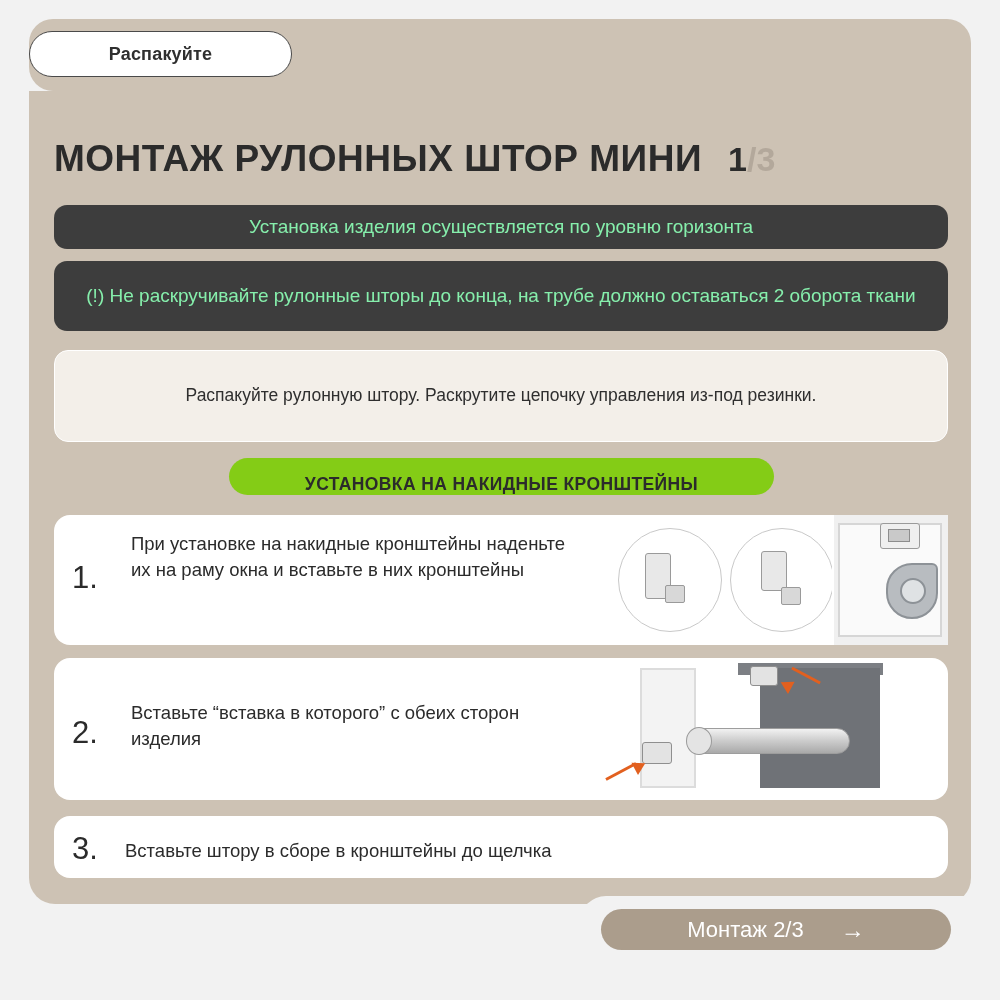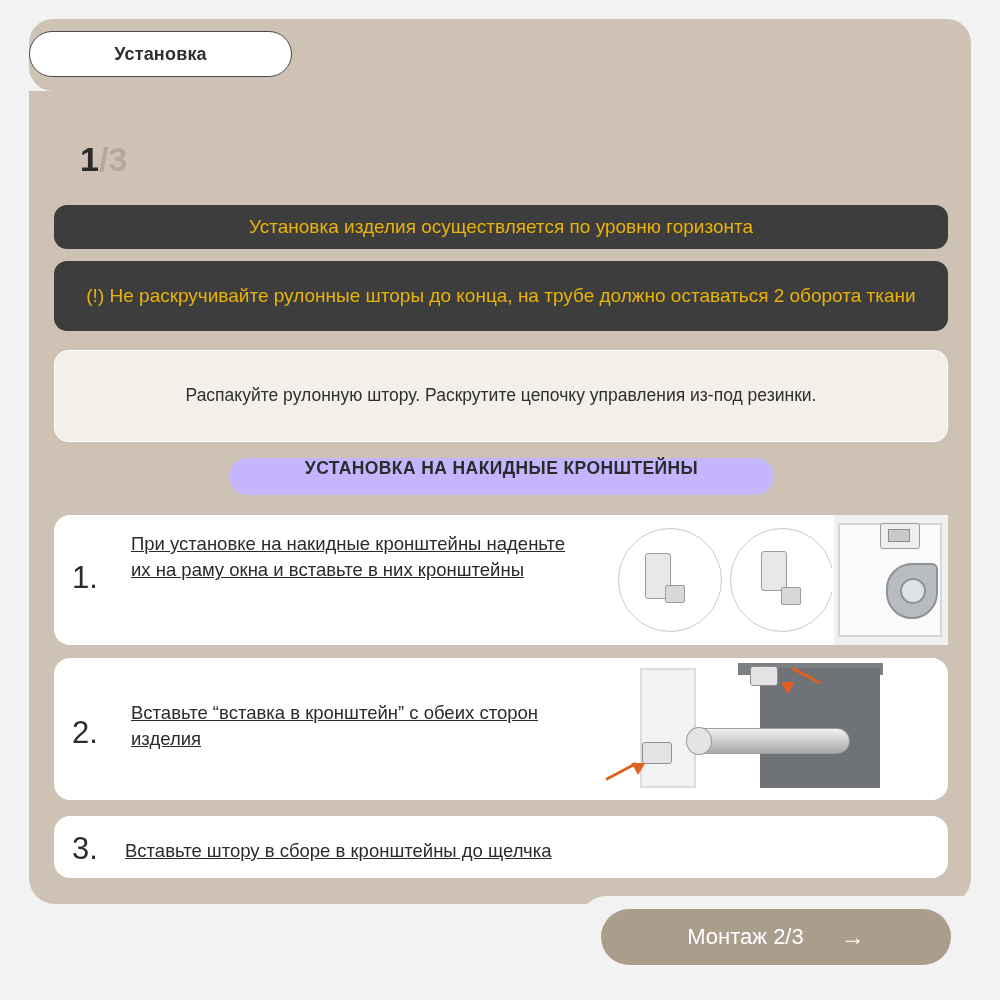--- a/index.html
+++ b/index.html
@@ -98,21 +98,21 @@
     margin-left: 26px;
     font-size: 34px; font-weight: 700; color: #2b2b2b;
   }
   .page-num .dim { color: #b3a89b; }
 
   
   .dark-banner {
     position: absolute;
     background: #3d3d3d;
     border-radius: 13px;
-    color: #eab308;
+    color: #86efac;
     display: flex; align-items: center; justify-content: center;
     text-align: center;
     font-size: 19px;
     line-height: 1.35;
     padding: 8px 20px;
   }
   #banner1 { left: 54px; top: 205px; width: 894px; height: 44px; }
   #banner2 { left: 54px; top: 261px; width: 894px; height: 70px; }
 
   
@@ -128,23 +128,23 @@
     text-align: center;
     font-size: 17.5px; color: #2f2f2f; line-height: 1.55;
     padding: 8px 24px;
   }
 
   
   .section-pill {
     position: absolute;
     left: 229px; top: 458px;
     width: 545px; height: 37px;
-    background: #c4b5fd;
+    background: #84cc16;
     border-radius: 19px;
-    display: flex; align-items: flex-start; justify-content: center;
+    display: flex; align-items: flex-end; justify-content: center;
     font-size: 17.5px; font-weight: 700; color: #2b2b2b;
     letter-spacing: .4px;
   }
 
   
   .step-card {
     position: absolute;
     background: #ffffff;
     border-radius: 16px;
     overflow: hidden;
@@ -153,21 +153,21 @@
   #step2 { left: 54px; top: 658px; width: 894px; height: 142px; }
   #step3 { left: 54px; top: 816px; width: 894px; height: 62px; }
 
   .step-num {
     position: absolute;
     left: 72px;
     font-size: 31px; font-weight: 400; color: #2b2b2b;
   }
   .step-text {
     position: absolute;
-    font-size: 18.5px; color: #2b2b2b; line-height: 1.42; text-decoration: underline;
+    font-size: 18.5px; color: #2b2b2b; line-height: 1.42;
   }
 
   
   .ill1 { position: absolute; left: 600px; top: 515px; width: 348px; height: 130px; }
   .circ {
     position: absolute; top: 13px;
     width: 104px; height: 104px;
     border: 1.4px solid #c9c9c9; border-radius: 50%;
     background: #fff;
   }
@@ -256,45 +256,46 @@
   
   .footer-wrap {
     position: absolute; left: 580px; top: 896px;
     width: 391px; height: 84px;
     background: #f2f2f2;
     border-radius: 26px 0 0 0;
   }
   .next-btn {
     position: absolute;
     left: 601px; top: 909px;
-    width: 350px; height: 56px;
+    width: 350px; height: 41px;
     background: #ab9d8c;
     border-radius: 28px;
     display: flex; align-items: center; justify-content: center;
     gap: 37px;
     color: #ffffff; font-size: 22px;
   }
   .arrow-r { font-size: 24px; line-height: 1; }
 </style>
 </head>
 <body>
 
 <div id="page">
 
   <div class="beige-header"></div>
   <div class="beige-header-right"></div>
 
   <div class="tab-pill">
-    <span>Установка</span>
+    <span>Распакуйте</span>
   </div>
 
 
   <div class="beige-card"></div>
 
   <div class="title-row">
+    <span class="main-title">МОНТАЖ РУЛОННЫХ ШТОР МИНИ</span>
     <span class="page-num">
       <span>1</span><span class="dim">/</span><span class="dim">3</span>
     </span>
   </div>
 
   <div class="dark-banner" id="banner1">
     <span>Установка изделия осуществляется по уровню горизонта</span>
   </div>
   <div class="dark-banner" id="banner2">
     <span>(!) Не раскручивайте рулонные шторы до конца, на трубе должно оставаться 2 оборота ткани</span>
@@ -324,21 +325,21 @@
     <div class="win-panel"></div>
     <div class="win-frame"></div>
     <div class="roll-cap"></div>
     <div class="roll-hub"></div>
     <div class="top-box"></div>
     <div class="top-box2"></div>
   </div>
 
   <div class="step-card" id="step2"></div>
   <div class="step-num" style="top:715px">2.</div>
-  <div class="step-text" style="left:131px;top:700px;width:440px">Вставьте “вставка в кронштейн” с обеих сторон изделия</div>
+  <div class="step-text" style="left:131px;top:700px;width:440px">Вставьте “вставка в которого” с обеих сторон изделия</div>
 
   <div class="ill2">
     <div class="shade-top"></div>
     <div class="shade-body"></div>
     <div class="frame-v"></div>
     <div class="tube"></div>
     <div class="tube-end"></div>
     <div class="brk2" style="left:52px;top:84px"></div>
     <div class="brk2" style="left:160px;top:8px;width:28px;height:20px"></div>
     <div class="ar-line" style="left:14px;top:112px;width:34px;transform:rotate(-28deg)"></div>

